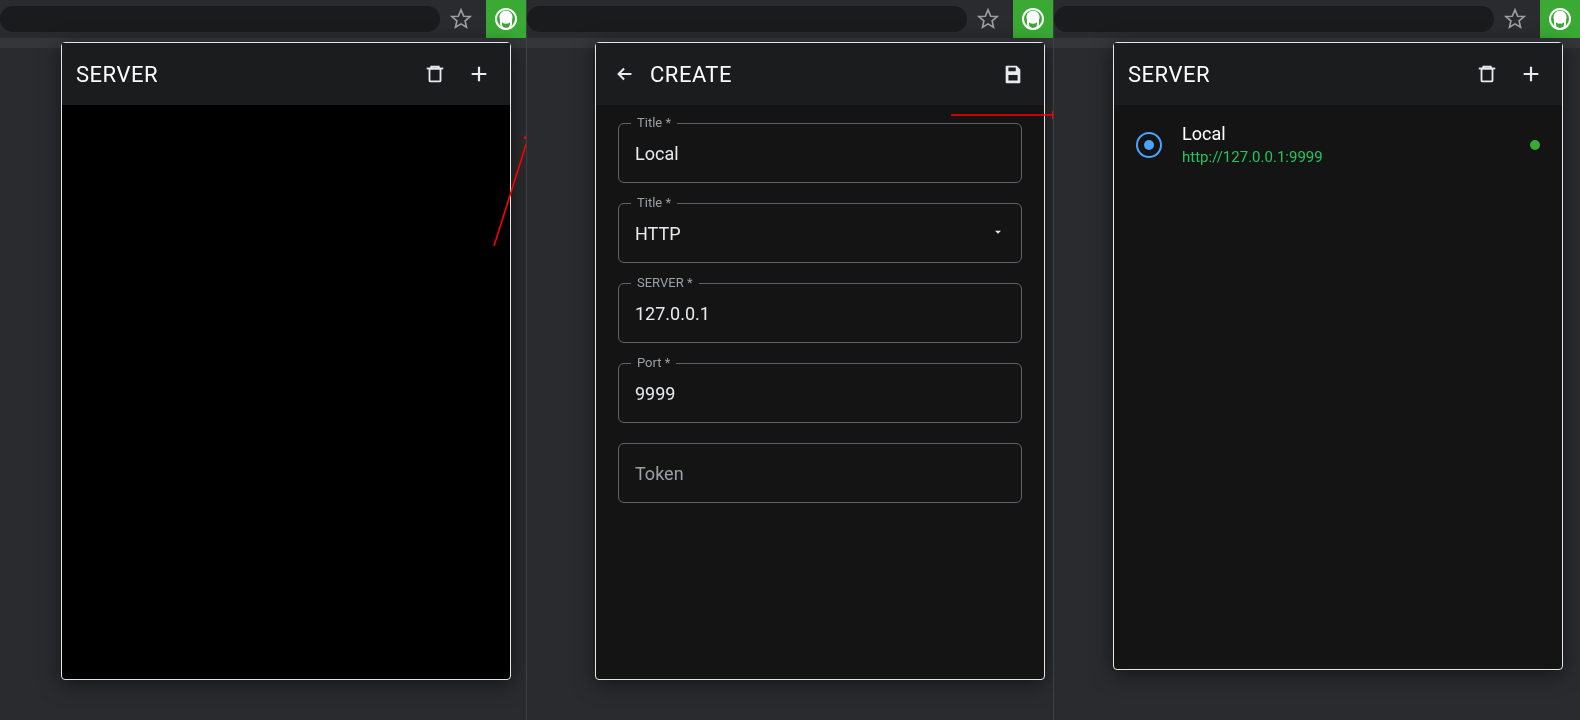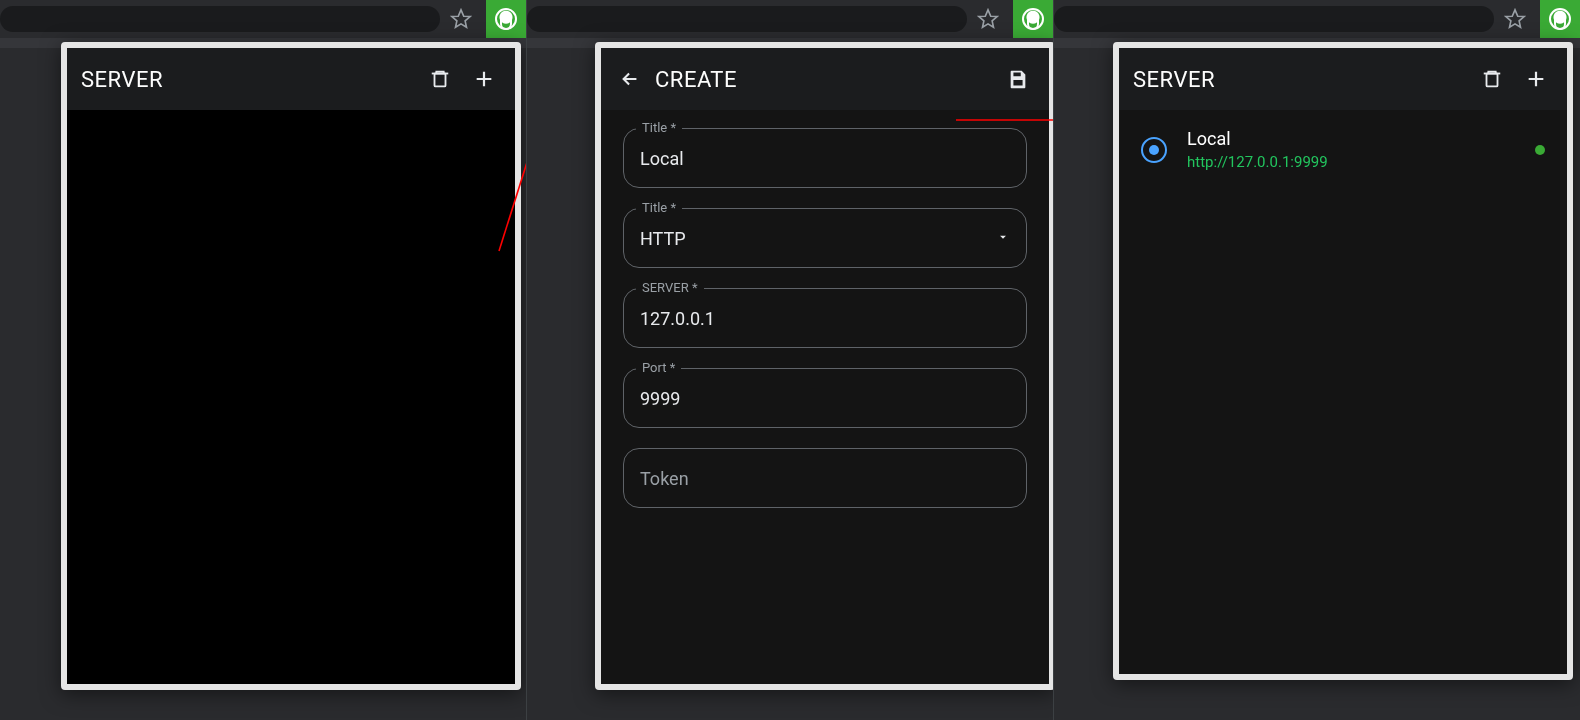--- a/index.html
+++ b/index.html
@@ -71,21 +71,21 @@
   .below-bar {
     height: 10px;
     background:#35363a;
   }
 
   
   .panel {
     position:absolute;
     top:42px;
     background:#0f0f0f;
-    border:6px solid #e5e5e5;
+    border:1px solid #e5e5e5;
     border-radius:4px;
     box-shadow:0 4px 20px rgba(0,0,0,.5);
     display:flex;flex-direction:column;
   }
   .panel.p1 { left:61px; width:448px; height:636px; background:#000; }
   .panel.p2 { left:68px; width:448px; height:636px; background:#141414; }
   .panel.p3 { left:59px; width:448px; height:626px; background:#141414; }
 
   .panel-header {
     height:62px;
@@ -123,21 +123,21 @@
   }
 
   
   .form {
     padding:18px 22px 0 22px;
     display:flex;flex-direction:column;gap:20px;
   }
   .field {
     position:relative;
     border:1px solid #5f6368;
-    border-radius:16px;
+    border-radius:6px;
     height:58px;
     display:flex;align-items:center;
     padding:0 16px;
     background:transparent;
   }
   .field .floating-label{
     position:absolute;
     top:-9px;left:12px;
     background:#141414;
     padding:0 6px;

